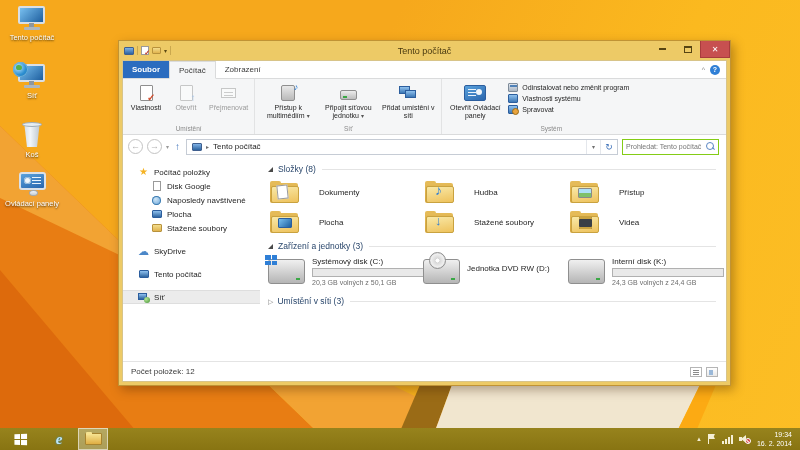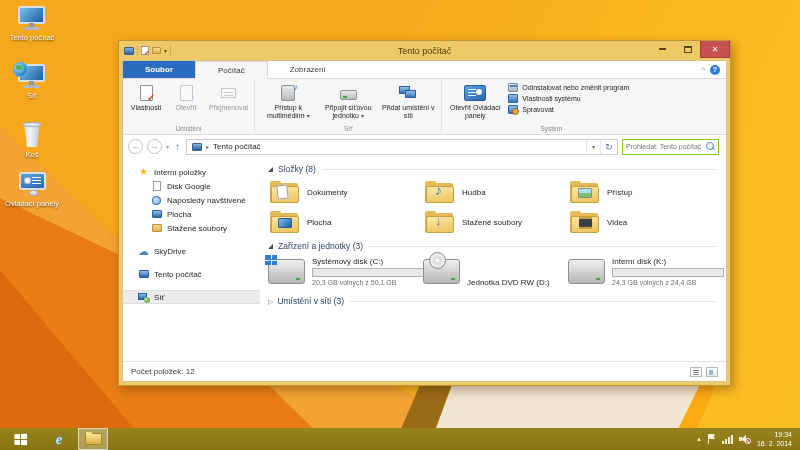--- a/index.html
+++ b/index.html
@@ -48,21 +48,21 @@
   .wtitle{position:absolute;left:0;right:0;text-align:center;font-size:9px;color:#4a3a10}
   .wbtns{margin-left:auto;display:flex;align-items:flex-start;z-index:2;height:100%}
   .wbtn{width:25px;height:16px;display:flex;align-items:center;justify-content:center;color:#564413}
   .wbtn .minbar{width:7px;height:2px;background:#564413}
   .wbtn .maxbox{width:8px;height:7px;border:1px solid #564413;border-top-width:2px}
   .wbtn.close{width:30px;height:17px;background:#c75050;color:#fff;font-size:8px;border:1px solid #a93c3c;border-top:none}
   .winner{flex:1;margin:0 3px 3px 3px;background:#fff;display:flex;flex-direction:column;border:1px solid #d8c489;min-height:0}
 
   
   .tabs{height:18px;display:flex;align-items:stretch;background:#fff;border-bottom:1px solid #dadbdc;font-size:8px}
-  .tab{display:flex;align-items:center;padding:0 22px;color:#3c3c3c}
+  .tab{display:flex;align-items:center;padding:0 9px;color:#3c3c3c}
   .tab.file{background:#2b6cbf;color:#fff;font-weight:bold}
   .tab.active{border:1px solid #dadbdc;border-bottom:1px solid #f5f6f7;background:#f5f6f7;margin-bottom:-1px;z-index:1}
   .tabs .right{margin-left:auto;display:flex;align-items:center;gap:5px;padding-right:6px}
   .chev{font-size:7px;color:#8a8a8a}
   .helpc{width:10px;height:10px;border-radius:50%;background:#2f7fd6;color:#fff;font-size:7px;display:flex;align-items:center;justify-content:center;font-weight:bold}
 
   
   .ribbon{height:56px;background:#f5f6f7;border-bottom:1px solid #dadbdc;display:flex;font-size:7px;color:#1e1e1e}
   .rgroup{display:flex;flex-direction:column;border-right:1px solid #e2e3e4;padding:2px 4px 0 4px}
   .rbody{flex:1;display:flex;align-items:flex-start;justify-content:center;gap:2px}
@@ -130,21 +130,21 @@
   .mi-home{width:10px;height:9px;background:linear-gradient(#9ed06a,#5a9b3c);border:1px solid #46802c;clip-path:polygon(50% 0,100% 45%,85% 45%,85% 100%,15% 100%,15% 45%,0 45%)}
   .mi-net{position:relative;width:11px;height:9px}
   .mi-net .m{position:absolute;left:0;top:0;width:9px;height:7px;border:1px solid #2c5e9e;background:linear-gradient(#8fc1ee,#2d649f)}
   .mi-net .g{position:absolute;right:-1px;bottom:-1px;width:6px;height:6px;border-radius:50%;background:radial-gradient(circle at 35% 35%,#b8e89a,#3f8f2f)}
   .content{flex:1;padding:2px 10px 0 8px;overflow:hidden}
   .sect{display:flex;align-items:center;font-size:8.5px;color:#29466b;margin:4px 0 3px}
   .tri-open{width:0;height:0;border-right:5px solid #4a4a4a;border-top:5px solid transparent;margin-right:5px}
   .tri-closed{font-size:7px;color:#7a7a7a;margin-right:4px;line-height:1}
   .rule{flex:1;height:1px;background:#e4e4e4;margin-left:6px}
   .grid3{display:grid;grid-template-columns:155px 145px 160px}
-  .ftile{height:30px;display:flex;align-items:center;gap:8px;padding-left:2px;font-size:8px;color:#1e1e1e}
+  .ftile{height:30px;display:flex;align-items:center;gap:20px;padding-left:2px;font-size:8px;color:#1e1e1e}
   .fold{position:relative;width:29px;height:22px;flex:0 0 auto}
   .fold .back{position:absolute;left:0;top:2px;right:1px;bottom:0;background:linear-gradient(#e5bb58,#d5a53e);border-radius:2px}
   .fold .back::before{content:"";position:absolute;left:0;top:-2px;width:11px;height:4px;background:#e5bb58;border-radius:2px 2px 0 0}
   .fold .front{position:absolute;left:1px;right:0;top:5px;bottom:0;background:linear-gradient(170deg,#f9e9a8,#eec25c);border:1px solid #c9a23f;border-radius:2px}
   .emb{position:absolute;z-index:2}
   .emb-doc{left:7px;top:4px;width:11px;height:14px;background:#fff;border:1px solid #9a9a9a;transform:rotate(-6deg)}
   .emb-note{left:10px;top:2px;color:#2f7fd6;font-size:14px;font-weight:bold;line-height:1}
   .emb-pic{left:8px;top:7px;width:14px;height:10px;border:1px solid #8a8a8a;background:linear-gradient(#aee0f7 55%,#7ec06a 55%);border-radius:1px}
   .emb-mon{left:8px;top:7px;width:14px;height:10px;border:1px solid #2c5e9e;background:linear-gradient(135deg,#79c0f0,#1d5e9e);border-radius:1px}
   .emb-dl{left:10px;top:3px;color:#2f7fd6;font-size:13px;font-weight:bold;line-height:1}
@@ -154,21 +154,21 @@
   .dico .bd{position:absolute;inset:0;background:linear-gradient(#f0f0f0,#b5b5b5);border:1px solid #8f8f8f;border-radius:3px}
   .dico .bd::after{content:"";position:absolute;right:4px;bottom:3px;width:4px;height:2px;background:#3aa845}
   .dico .winflag{position:absolute;left:-3px;top:-4px;width:12px;height:10px;display:grid;grid-template-columns:1fr 1fr;grid-template-rows:1fr 1fr;gap:1px;z-index:2}
   .dico .winflag i{background:#2f7fd6}
   .dico .disc{position:absolute;left:6px;top:-7px;width:17px;height:17px;border-radius:50%;background:radial-gradient(circle,#fff 18%,#d7d7d7 20%,#efefef 60%,#bdbdbd);border:1px solid #8f8f8f;z-index:2}
   .dinfo{display:flex;flex-direction:column;gap:2px;padding-top:3px}
   .dname{font-size:8px;color:#1e1e1e}
   .dbar{width:112px;height:9px;border:1px solid #b0b0b0;background:#e9e9e9}
   .dfill{height:100%;background:#26a0da}
   .dfree{font-size:7px;color:#6e6e6e}
-  .dtile.dvd .dname{margin-top:21px}
+  .dtile.dvd .dname{margin-top:7px}
 
   
   .status{height:20px;border-top:1px solid #e4e4e4;display:flex;align-items:center;padding:0 8px;font-size:8px;color:#3a3a3a;background:#fff}
   .status .right{margin-left:auto;display:flex;gap:4px}
   .vi{width:12px;height:10px;border:1px solid #b5b5b5;position:relative}
   .vi1::after{content:"";position:absolute;left:2px;top:2px;right:2px;height:1px;background:#8a8a8a;box-shadow:0 2px 0 #8a8a8a,0 4px 0 #8a8a8a}
   .vi2{background:linear-gradient(#fff,#e8e8e8)}
   .vi2::after{content:"";position:absolute;left:2px;top:2px;width:4px;height:5px;background:#9ab8d8}
 
   
@@ -395,21 +395,21 @@
       <div class="sbox">
         <input class="search-input" placeholder="Prohledat: Tento počítač" style="">
         <span class="mag"></span>
       </div>
     </div>
 
     <div class="main">
       <div class="sidebar">
         <div class="srow">
           <span class="mi mi-star">★</span>
-          <span>Interní položky</span>
+          <span>Počítač položky</span>
         </div>
         <div class="srow child">
           <span class="mi">
               <span class="mi-page"></span>
             </span>
           <span>Disk Google</span>
         </div>
         <div class="srow child">
           <span class="mi">
               <span class="mi-recent"></span>

